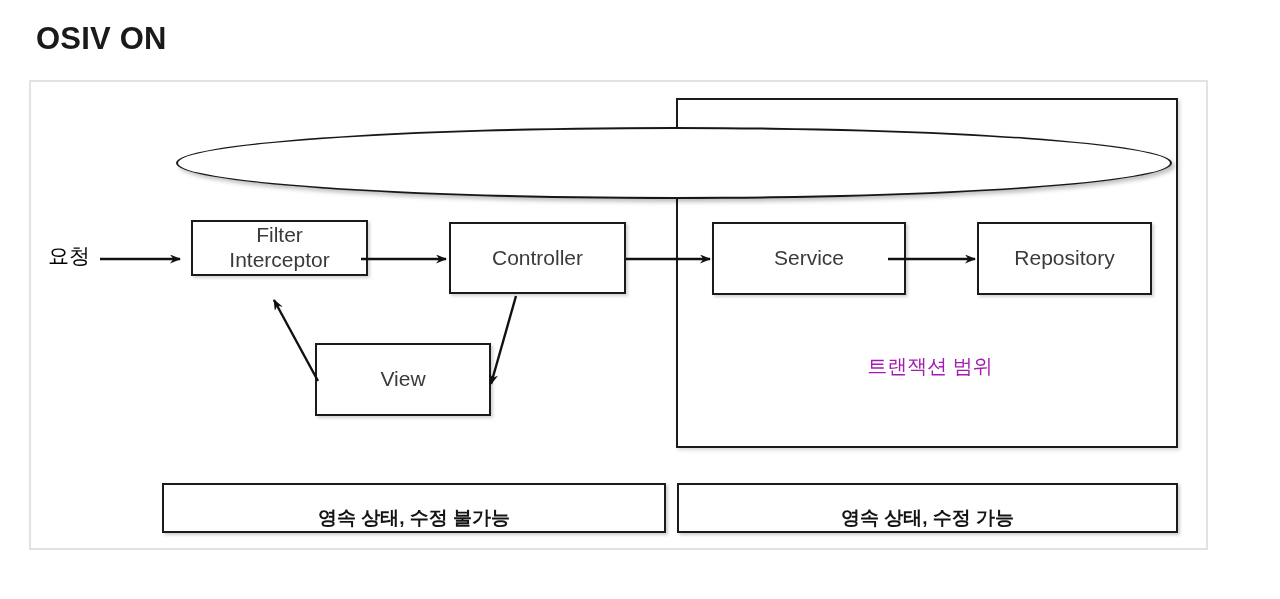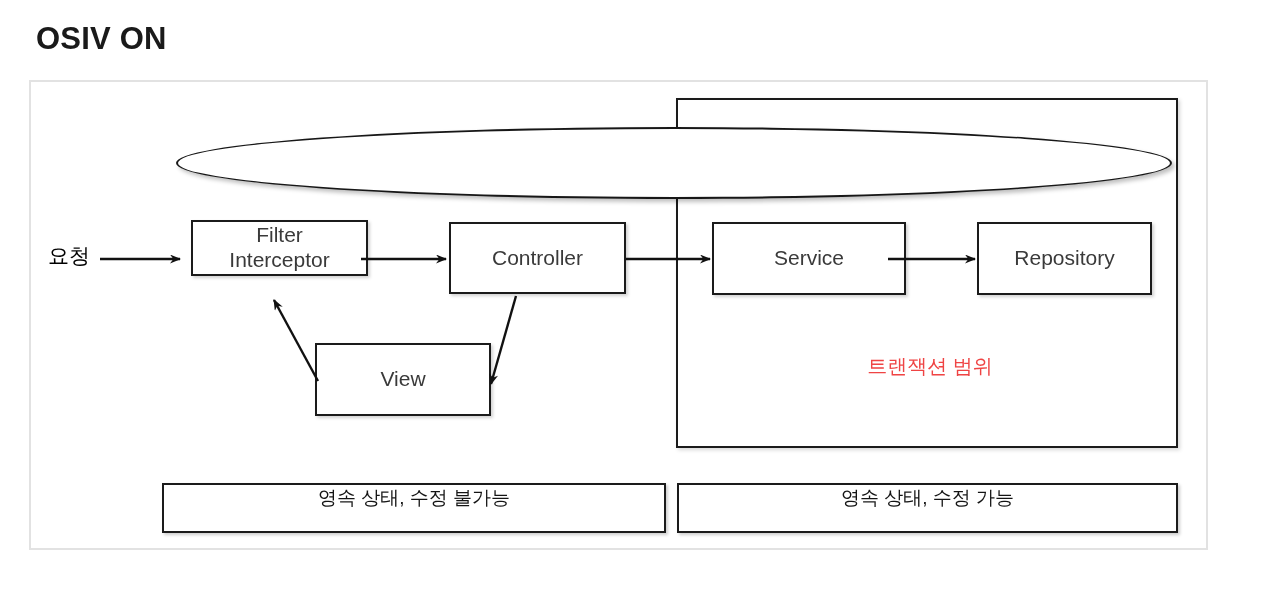--- a/index.html
+++ b/index.html
@@ -68,21 +68,21 @@
     box-shadow: 2px 2px 4px rgba(0,0,0,0.16);
     z-index: 1;
   }
   .tx-label {
     position: absolute;
     left: 780px;
     top: 353px;
     width: 300px;
     text-align: center;
     font-size: 20px;
-    color: #ef4444;
+    color: #a21caf;
     z-index: 4;
   }
 
   
   .ellipse {
     position: absolute;
     left: 176px;
     top: 127px;
     width: 996px;
     height: 72px;
@@ -114,24 +114,24 @@
     z-index: 6;
   }
 
   
   .state-box {
     position: absolute;
     box-sizing: border-box;
     border: 2px solid #1b1b1b;
     background: #ffffff;
     display: flex;
-    align-items: flex-start;
+    align-items: flex-end;
     justify-content: center;
     font-size: 19px;
-    font-weight: normal;
+    font-weight: bold;
     color: #141414;
     box-shadow: 2px 2px 3px rgba(0,0,0,0.2);
     z-index: 6;
   }
 
   
   .arrows {
     position: absolute;
     left: 0;
     top: 0;

